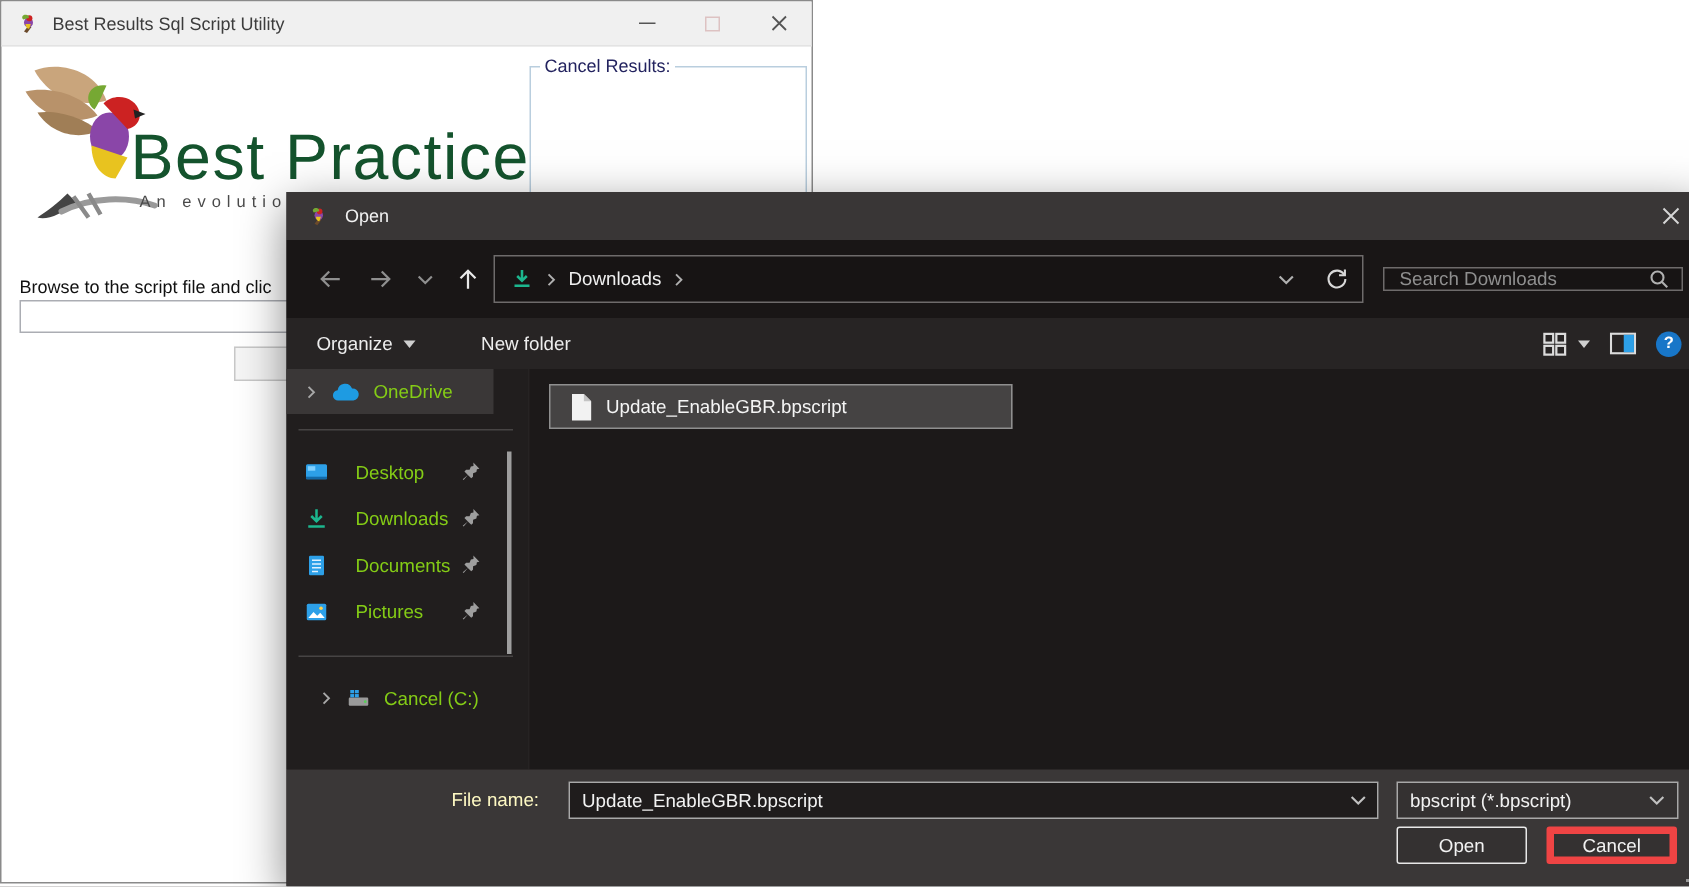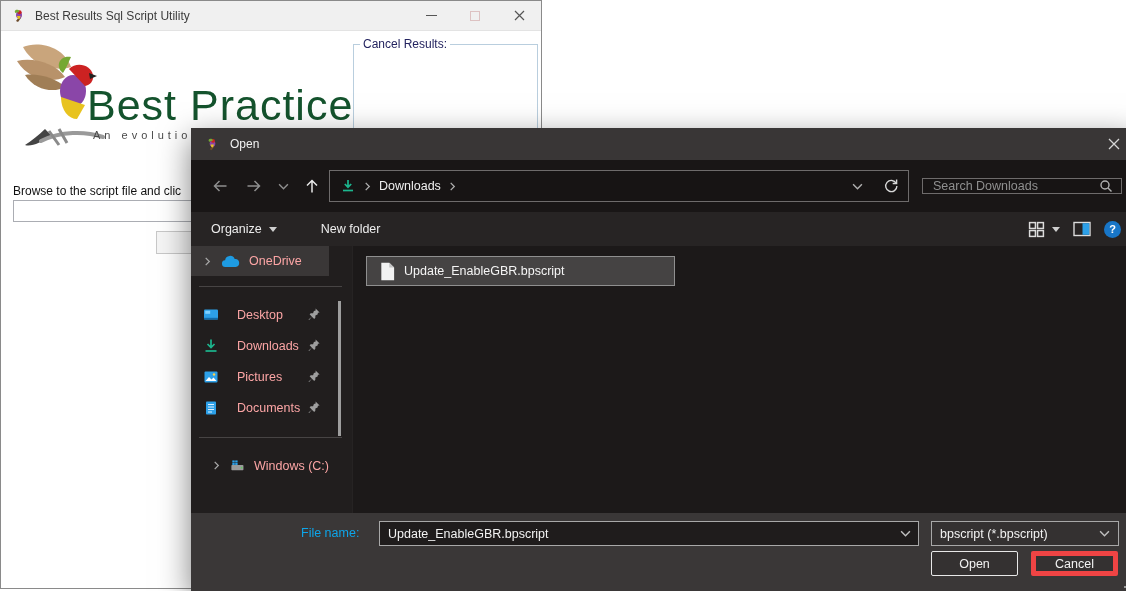--- a/index.html
+++ b/index.html
@@ -51,38 +51,38 @@
   .toolbar-row { height:34px; background:#272424; display:flex; align-items:center; padding:0 16px; flex:0 0 auto; color:#ededed; font-size:12.5px; }
   .tb-btn { display:flex; align-items:center; gap:7px; }
   .tb-organize { margin-left:4px; }
   .caret-down { width:0; height:0; border-left:4px solid transparent; border-right:4px solid transparent; border-top:5px solid #cfcfcf; }
   .tb-newfolder { margin-left:44px; }
   .tb-right { margin-left:auto; display:flex; align-items:center; gap:13px; }
   .help-circle { width:17px; height:17px; border-radius:50%; background:#1876c8; color:#fff; font-size:11px; font-weight:bold; display:flex; align-items:center; justify-content:center; }
 
   .content { flex:1 1 auto; display:flex; min-height:0; }
   .sidebar { width:161px; background:#211e1e; position:relative; flex:0 0 auto; overflow:hidden; }
-  .side-row { height:31px; display:flex; align-items:center; color:#fca5a5; font-size:12.5px; margin-right:23px; }
+  .side-row { height:31px; display:flex; align-items:center; color:#84cc16; font-size:12.5px; margin-right:23px; }
   .side-row .lbl { margin-left:9px; white-space:nowrap; }
   .onedrive-row { height:30px; background:#3a3737; padding-left:10px; }
   .side-divider { border-top:1px solid #474444; margin:10px 10px 12px 8px; }
   .pinned-list { margin-top:2px; }
   .pinned-list .side-row { padding-left:37px; position:relative; }
   .pin { position:absolute; right:8px; top:8px; }
   .thispc-row { padding-left:10px; margin-top:10px; }
   .drive-row { padding-left:20px; }
   .side-scrollthumb { position:absolute; right:11px; top:55px; width:3px; height:135px; background:#9e9e9e; }
   .chev-gap { width:12px; display:flex; justify-content:center; margin-right:2px; }
 
   .main-area { flex:1; background:#1c1919; position:relative; border-left:1px solid #262323; }
   .file-item { position:absolute; left:13px; top:10px; width:309px; height:30px; background:#454343; border:1px solid #8f8f8f; display:flex; align-items:center; padding-left:13px; gap:9px; }
   .file-name { color:#f5f5f5; font-size:12.5px; }
 
   .footer { height:78px; background:#3a3737; position:relative; flex:0 0 auto; }
-  .fn-label { position:absolute; left:110px; top:13px; color:#0ea5e9; font-size:12.5px; }
+  .fn-label { position:absolute; left:110px; top:13px; color:#fef9c3; font-size:12.5px; }
   .fn-input-wrap { position:absolute; left:188px; top:8px; width:540px; height:25px; border:1px solid #a8a8a8; background:#1f1c1c; display:flex; align-items:center; }
   .fn-input { flex:1; background:transparent; border:none; outline:none; color:#f2f2f2; font-size:12.5px; padding:0 8px; min-width:0; }
   .fn-combo-btn { width:26px; display:flex; align-items:center; justify-content:center; }
   .ft-select { position:absolute; left:740px; top:8px; width:188px; height:25px; border:1px solid #a8a8a8; background:#343131; color:#f2f2f2; font-size:12.5px; display:flex; align-items:center; padding:0 8px; }
   .ft-select .val { flex:1; white-space:nowrap; overflow:hidden; }
   .btn { position:absolute; top:38px; height:25px; width:87px; background:#343131; color:#f2f2f2; font-size:12.5px; display:flex; align-items:center; justify-content:center; border-radius:2px; }
   .btn-open { left:740px; border:1px solid #e8e8e8; }
   .btn-cancel { left:840px; border:5px solid #ef4444; }
   .resize-grip { position:absolute; right:3px; bottom:3px; width:10px; height:10px; }
   .resize-grip i { position:absolute; width:2px; height:2px; background:#9a9a9a; }
@@ -287,35 +287,35 @@
               <path d="M8 1.5v8M4.5 6L8 9.5 11.5 6" stroke="#1cb68e" stroke-width="1.7" fill="none"></path>
               <path d="M2.5 13h11" stroke="#1cb68e" stroke-width="1.7"></path>
             </svg>
             <span class="lbl">Downloads</span>
             <svg class="pin" width="14" height="14" viewBox="0 0 16 16">
               <path d="M9.8 1.6l4.6 4.6-1.9.5-.4 2-2.5 1-.1 2.6-1.3 1.3-2.6-2.6-3.2 3.9-.7-.7 3.9-3.2L3 8.4l1.3-1.3 2.6-.1 1-2.5 2-.4z" fill="#9e9e9e"></path>
             </svg>
           </div>
           <div class="side-row">
             <svg width="16" height="16" viewBox="0 0 16 16" style="position:absolute;left:12px;">
+              <rect x="3" y="1.5" width="10" height="13" rx="0.8" fill="#2da0e8"></rect>
+              <path d="M5 4.5h6M5 7h6M5 9.5h6M5 12h4" stroke="#dff1ff" stroke-width="1.1"></path>
+            </svg>
+            <span class="lbl">Documents</span>
+            <svg class="pin" width="14" height="14" viewBox="0 0 16 16">
+              <path d="M9.8 1.6l4.6 4.6-1.9.5-.4 2-2.5 1-.1 2.6-1.3 1.3-2.6-2.6-3.2 3.9-.7-.7 3.9-3.2L3 8.4l1.3-1.3 2.6-.1 1-2.5 2-.4z" fill="#9e9e9e"></path>
+            </svg>
+          </div>
+          <div class="side-row">
+            <svg width="16" height="16" viewBox="0 0 16 16" style="position:absolute;left:12px;">
               <rect x="1.5" y="2.5" width="13" height="11" rx="1" fill="#2da0e8"></rect>
               <path d="M2.5 12l3.5-4 2.5 2.5 2-2 3 3.5z" fill="#fff"></path>
               <circle cx="11" cy="5.5" r="1.2" fill="#ffd34d"></circle>
             </svg>
             <span class="lbl">Pictures</span>
-            <svg class="pin" width="14" height="14" viewBox="0 0 16 16">
-              <path d="M9.8 1.6l4.6 4.6-1.9.5-.4 2-2.5 1-.1 2.6-1.3 1.3-2.6-2.6-3.2 3.9-.7-.7 3.9-3.2L3 8.4l1.3-1.3 2.6-.1 1-2.5 2-.4z" fill="#9e9e9e"></path>
-            </svg>
-          </div>
-          <div class="side-row">
-            <svg width="16" height="16" viewBox="0 0 16 16" style="position:absolute;left:12px;">
-              <rect x="3" y="1.5" width="10" height="13" rx="0.8" fill="#2da0e8"></rect>
-              <path d="M5 4.5h6M5 7h6M5 9.5h6M5 12h4" stroke="#dff1ff" stroke-width="1.1"></path>
-            </svg>
-            <span class="lbl">Documents</span>
             <svg class="pin" width="14" height="14" viewBox="0 0 16 16">
               <path d="M9.8 1.6l4.6 4.6-1.9.5-.4 2-2.5 1-.1 2.6-1.3 1.3-2.6-2.6-3.2 3.9-.7-.7 3.9-3.2L3 8.4l1.3-1.3 2.6-.1 1-2.5 2-.4z" fill="#9e9e9e"></path>
             </svg>
           </div>
         </div>
 
         <div class="side-divider" style="margin-top:14px;"></div>
 
         <div class="side-row drive-row">
           <span class="chev-gap">
@@ -324,21 +324,21 @@
               </svg>
           </span>
           <svg width="16" height="16" viewBox="0 0 16 16" style="margin-left:6px;">
             <rect x="1.5" y="7" width="13" height="5.5" rx="0.8" fill="#9a9a9a"></rect>
             <circle cx="12.5" cy="9.8" r="0.9" fill="#58d058"></circle>
             <rect x="2.5" y="2" width="2.6" height="2.2" fill="#2da0e8"></rect>
             <rect x="5.6" y="2" width="2.6" height="2.2" fill="#2da0e8"></rect>
             <rect x="2.5" y="4.7" width="2.6" height="2.2" fill="#2da0e8"></rect>
             <rect x="5.6" y="4.7" width="2.6" height="2.2" fill="#2da0e8"></rect>
           </svg>
-          <span class="lbl">Windows (C:)</span>
+          <span class="lbl">Cancel (C:)</span>
         </div>
 
         <div class="side-scrollthumb"></div>
       </div>
 
       <div class="main-area">
         <div class="file-item">
           <svg width="15" height="19" viewBox="0 0 17 21">
             <path d="M1.5 0.5h9l5.5 5.5v14.5H1.5z" fill="#f2f2f2"></path>
             <path d="M10.5 0.5l5.5 5.5h-5.5z" fill="#c4c4c4"></path>

